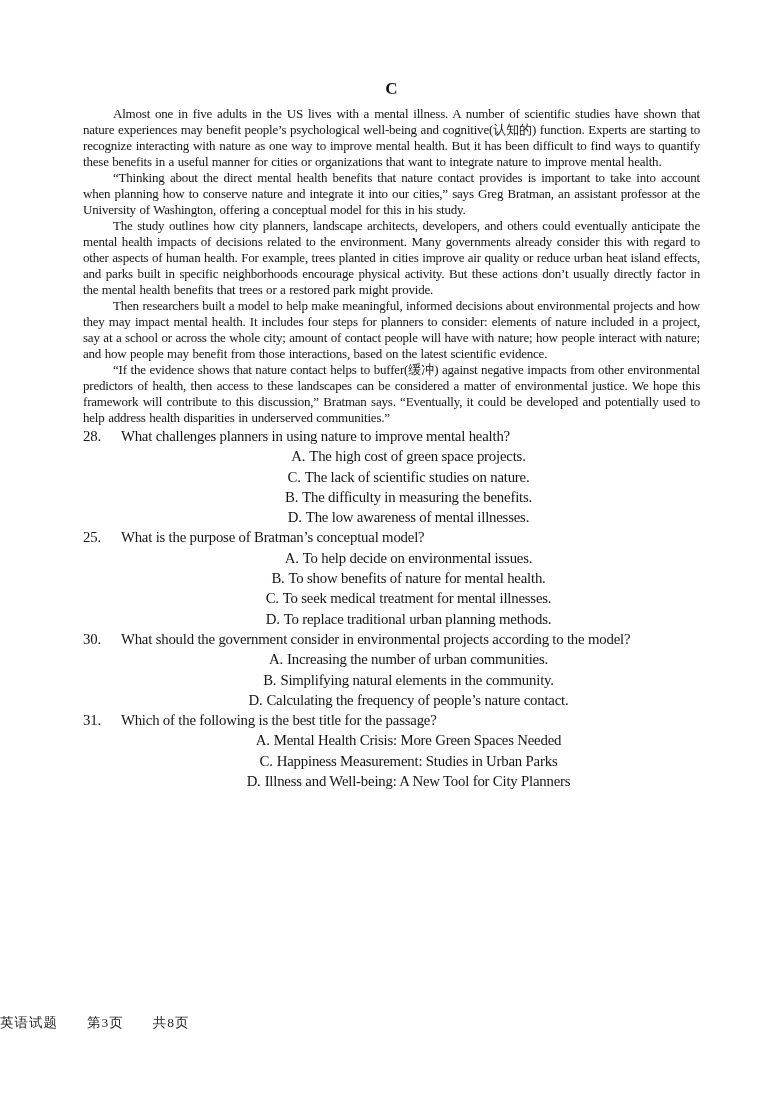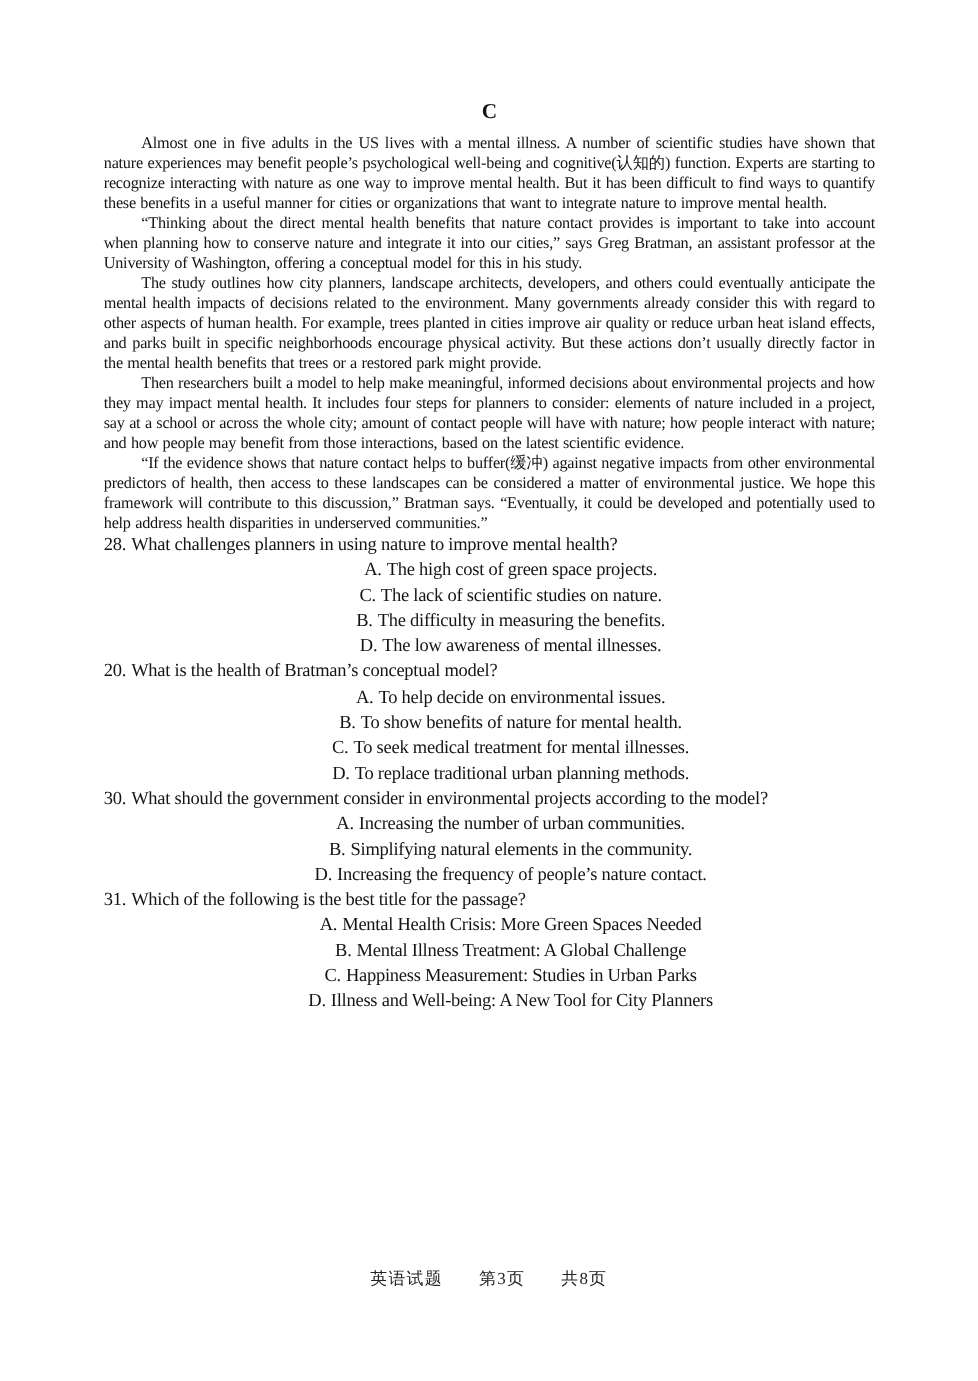--- a/index.html
+++ b/index.html
@@ -39,32 +39,32 @@
     word-spacing: 0.5px;
   }
   .questions {
     font-size: 14.8px;
     line-height: 20.3px;
     letter-spacing: -0.2px;
   }
   .question .stem {
     margin: 0;
   }
-  .qnum { margin-right: 4px; }
+  .qnum { margin-right: 20px; }
   .option {
     padding-left: 34px;
     text-align: center;
   }
   .opt-label { margin-right: 4px; }
   .footer {
     position: absolute;
     left: 0;
     top: 1014px;
     width: 782px;
-    text-align: center;
+    text-align: left;
     font-size: 13.5px;
     letter-spacing: 1px;
     color: #222;
   }
 </style>
 </head>
 <body>
 
 <div class="page">
 
@@ -93,21 +93,21 @@
       <div class="option">
         <span class="opt-label">B.</span><span>The difficulty in measuring the benefits.</span>
       </div>
       <div class="option">
         <span class="opt-label">D.</span><span>The low awareness of mental illnesses.</span>
       </div>
     </div>
 
     <div class="question">
       <div class="stem">
-        <span class="qnum">20.</span><span>What is the health of Bratman’s conceptual model?</span>
+        <span class="qnum">25.</span><span>What is the purpose of Bratman’s conceptual model?</span>
       </div>
       <div class="option">
         <span class="opt-label">A.</span><span>To help decide on environmental issues.</span>
       </div>
       <div class="option">
         <span class="opt-label">B.</span><span>To show benefits of nature for mental health.</span>
       </div>
       <div class="option">
         <span class="opt-label">C.</span><span>To seek medical treatment for mental illnesses.</span>
       </div>
@@ -120,33 +120,30 @@
       <div class="stem">
         <span class="qnum">30.</span><span>What should the government consider in environmental projects according to the model?</span>
       </div>
       <div class="option">
         <span class="opt-label">A.</span><span>Increasing the number of urban communities.</span>
       </div>
       <div class="option">
         <span class="opt-label">B.</span><span>Simplifying natural elements in the community.</span>
       </div>
       <div class="option">
-        <span class="opt-label">D.</span><span>Increasing the frequency of people’s nature contact.</span>
+        <span class="opt-label">D.</span><span>Calculating the frequency of people’s nature contact.</span>
       </div>
     </div>
 
     <div class="question">
       <div class="stem">
         <span class="qnum">31.</span><span>Which of the following is the best title for the passage?</span>
       </div>
       <div class="option">
         <span class="opt-label">A.</span><span>Mental Health Crisis: More Green Spaces Needed</span>
-      </div>
-      <div class="option">
-        <span class="opt-label">B.</span><span>Mental Illness Treatment: A Global Challenge</span>
       </div>
       <div class="option">
         <span class="opt-label">C.</span><span>Happiness Measurement: Studies in Urban Parks</span>
       </div>
       <div class="option">
         <span class="opt-label">D.</span><span>Illness and Well-being: A New Tool for City Planners</span>
       </div>
     </div>
 
   </div>

